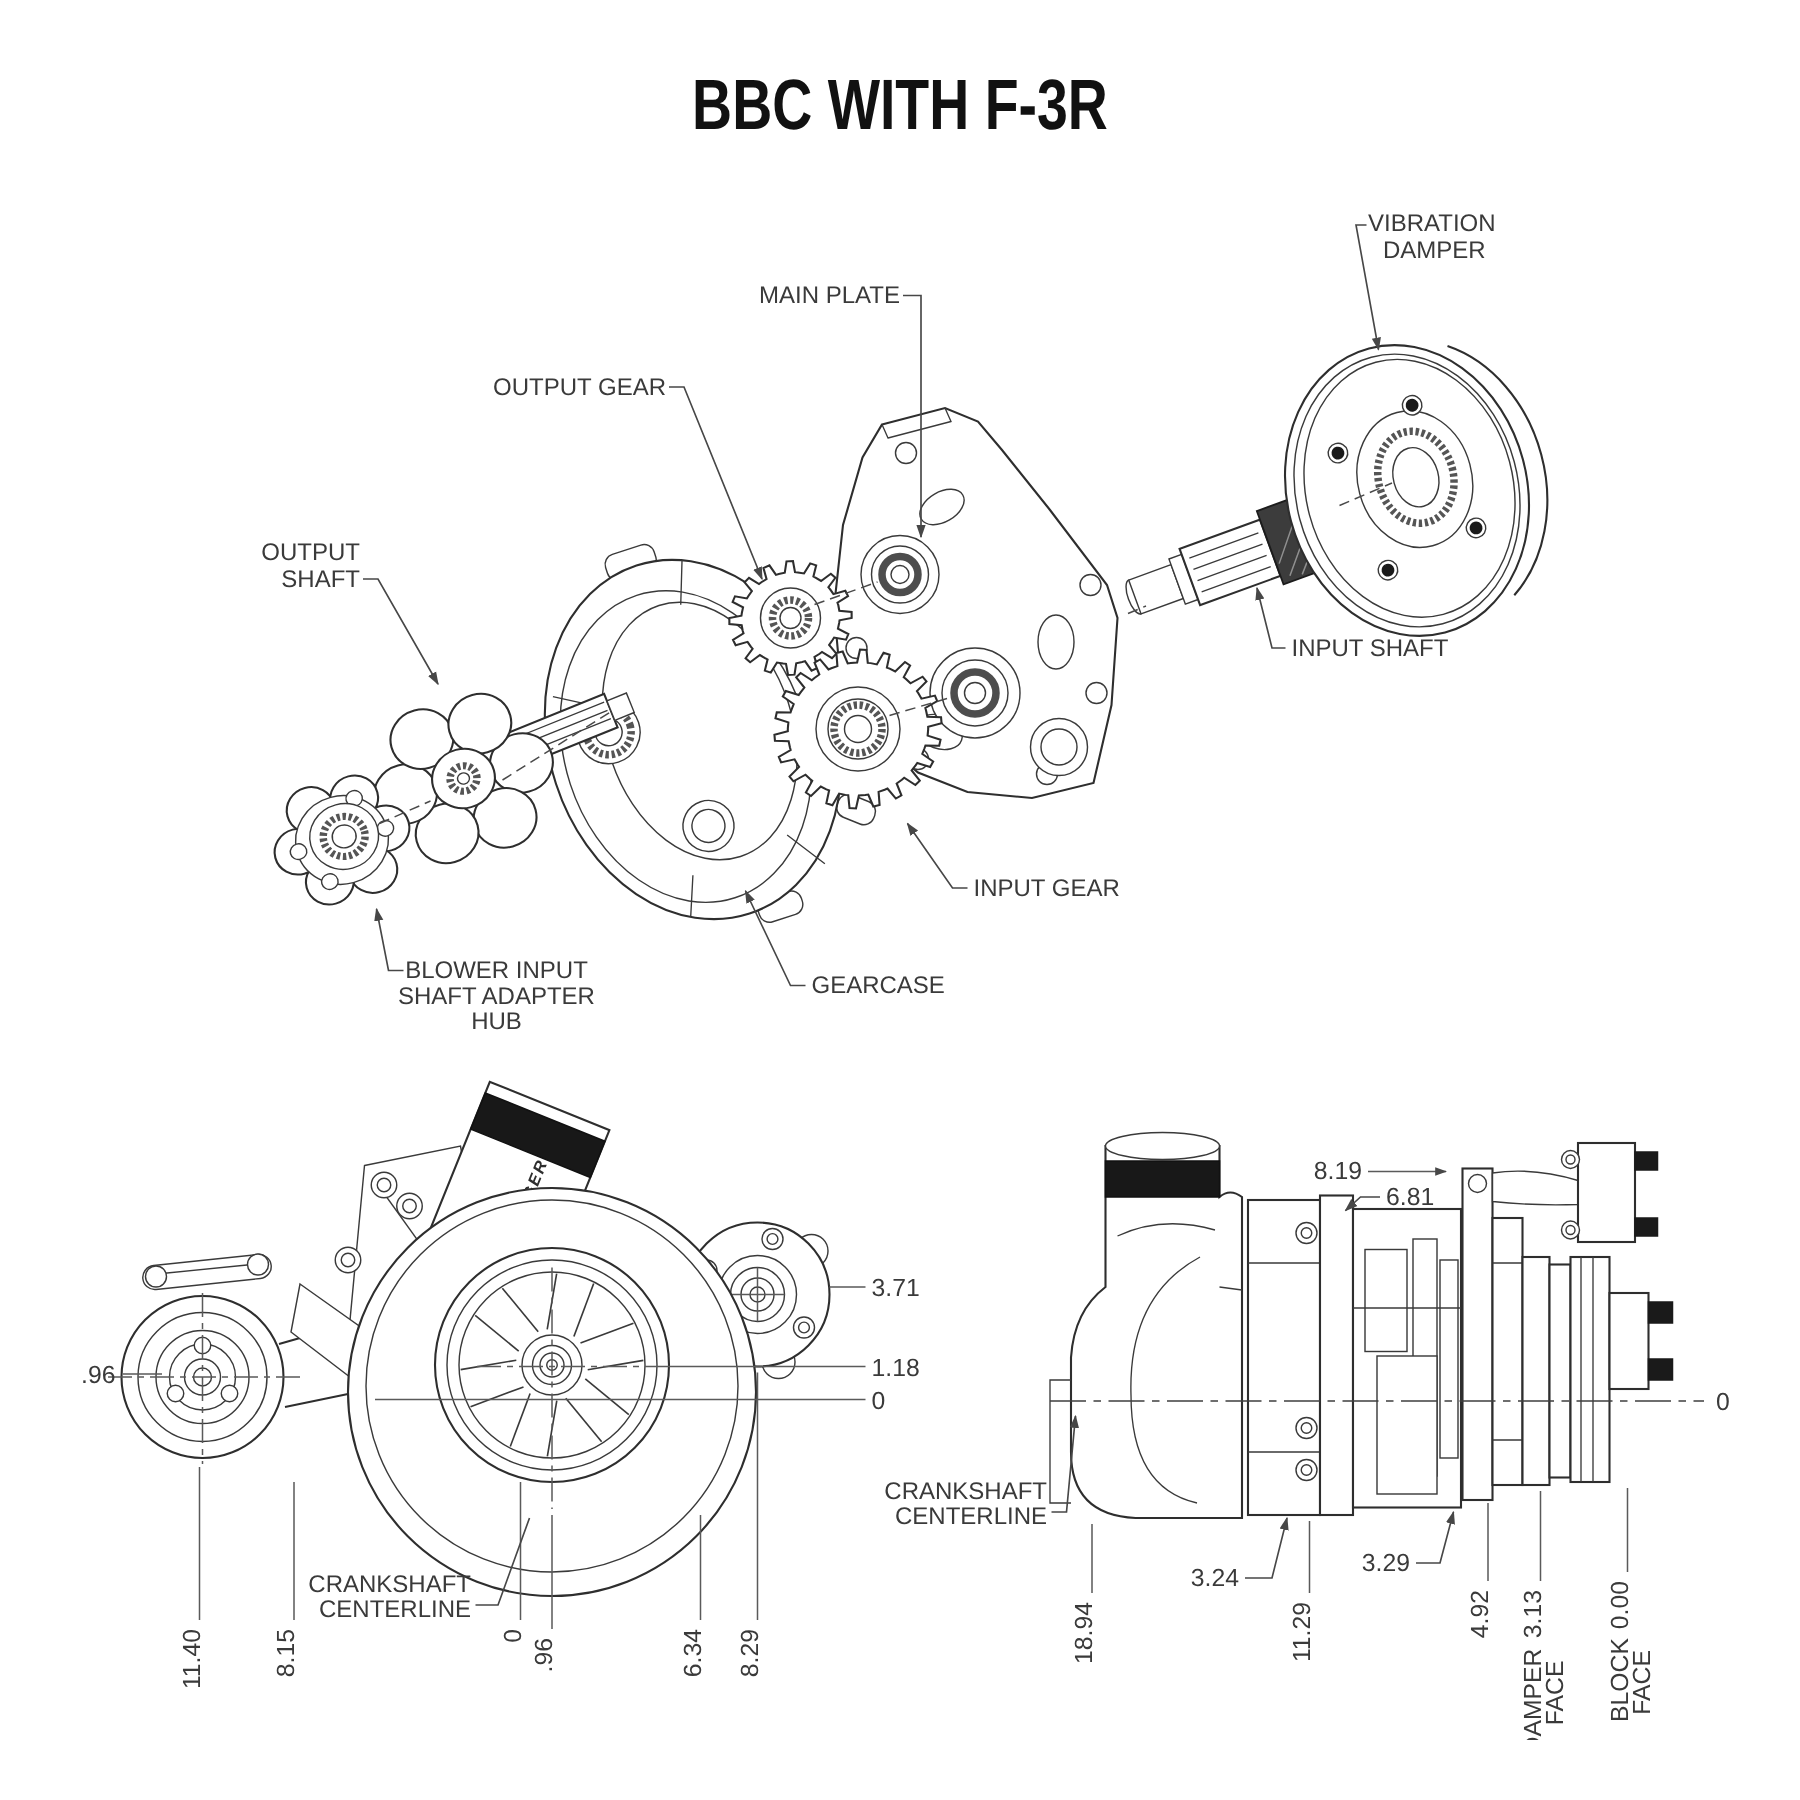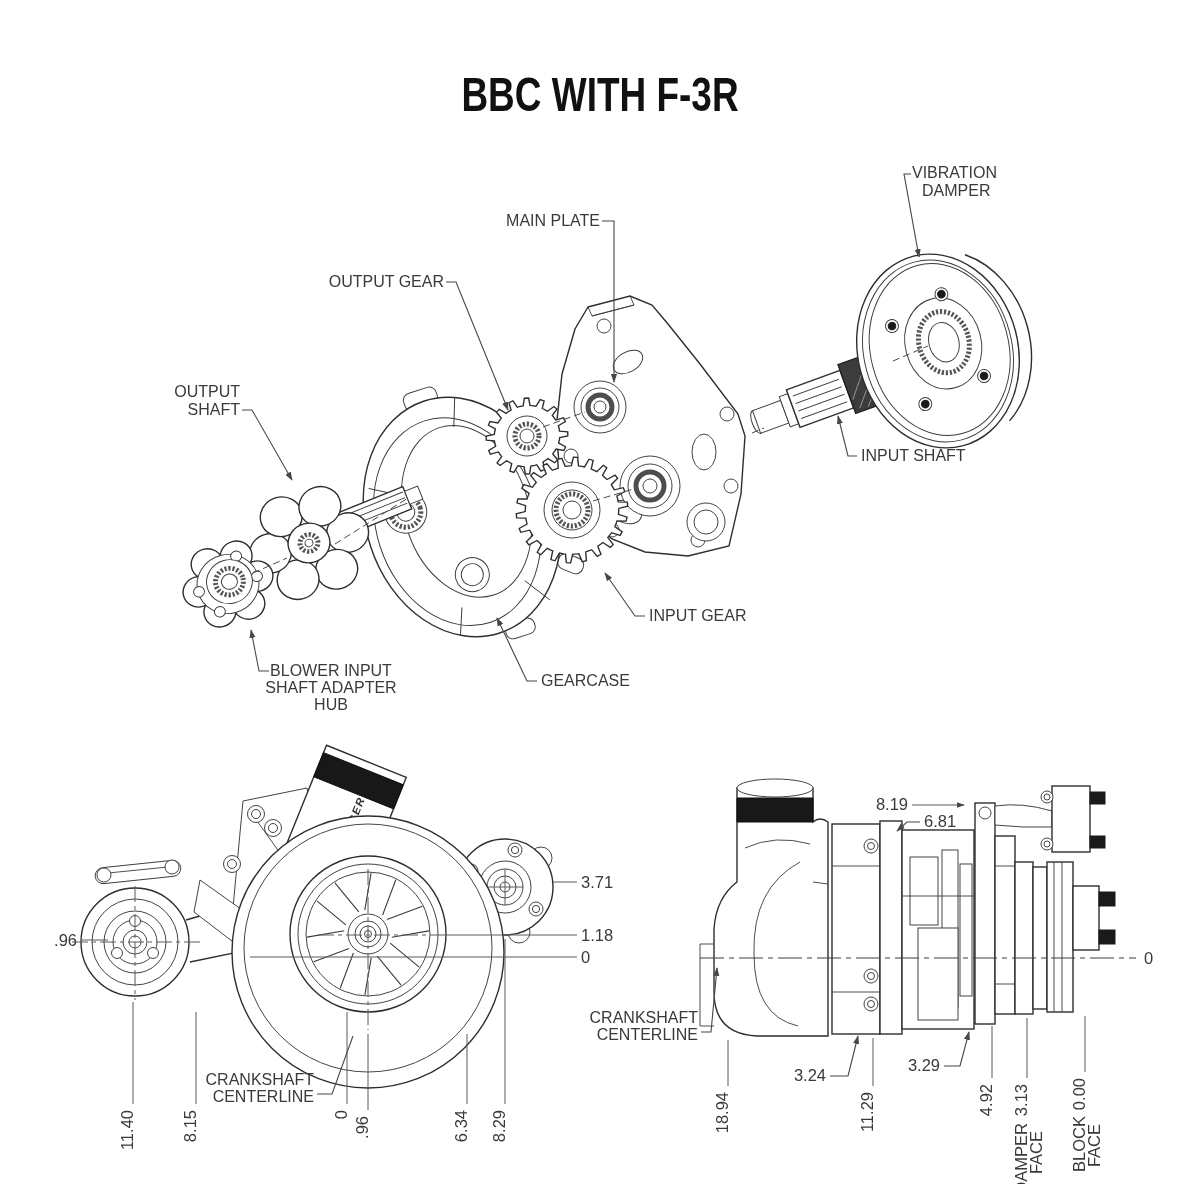--- a/index.html
+++ b/index.html
@@ -1,17 +1,17 @@
 <!DOCTYPE html>
 <html><head>
 <meta charset="utf-8">
 <style>
   html,body{margin:0;padding:0;background:#fff;}
   #page{position:relative;width:1200px;height:1160px;background:#fff;overflow:hidden;
-        font-family:"Liberation Sans", sans-serif;margin-top:24px;}
+        font-family:"Liberation Sans", sans-serif;}
   #title{position:absolute;top:46px;left:0;width:1200px;text-align:center;
          font-size:44px;font-weight:800;color:#111;letter-spacing:0px;
          transform:scaleX(.84) scaleY(1.08);}
   svg text{font-family:"Liberation Sans", sans-serif;fill:#3a3a3a;}
   .lbl{font-size:16px;}
   .dim{font-size:16.5px;}
   .brand{font-size:11px;font-style:italic;font-weight:bold;letter-spacing:1.5px;fill:#2e2e2e;}
   .tiny{font-size:5px;letter-spacing:.5px;fill:#4a4a4a;}
   .ln{stroke:#2e2e2e;stroke-width:1.4;fill:none;}
   .ln2{stroke:#3a3a3a;stroke-width:.9;fill:none;}

